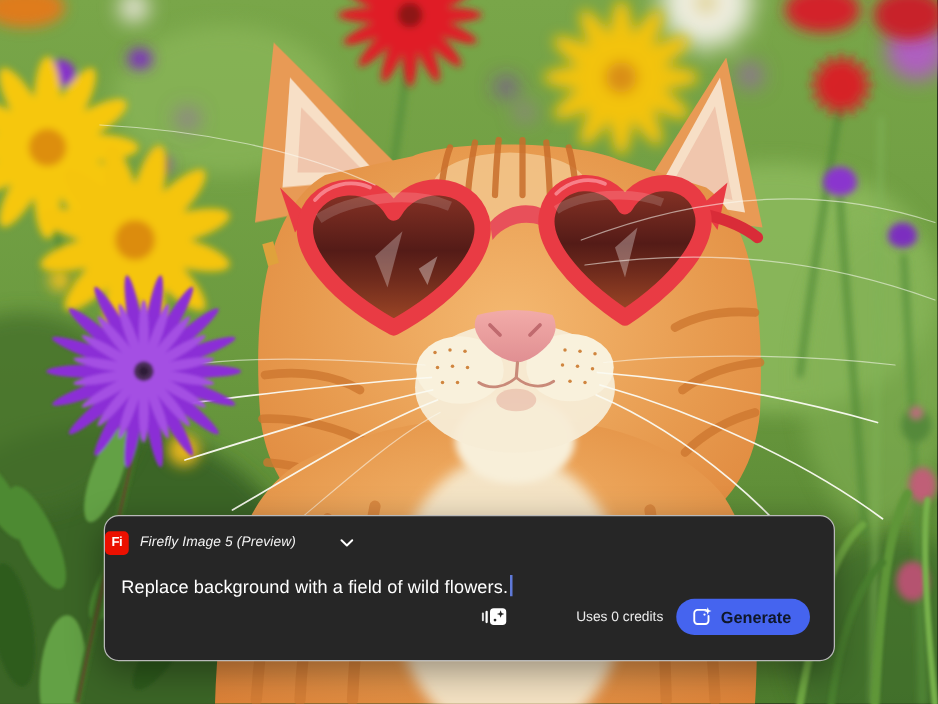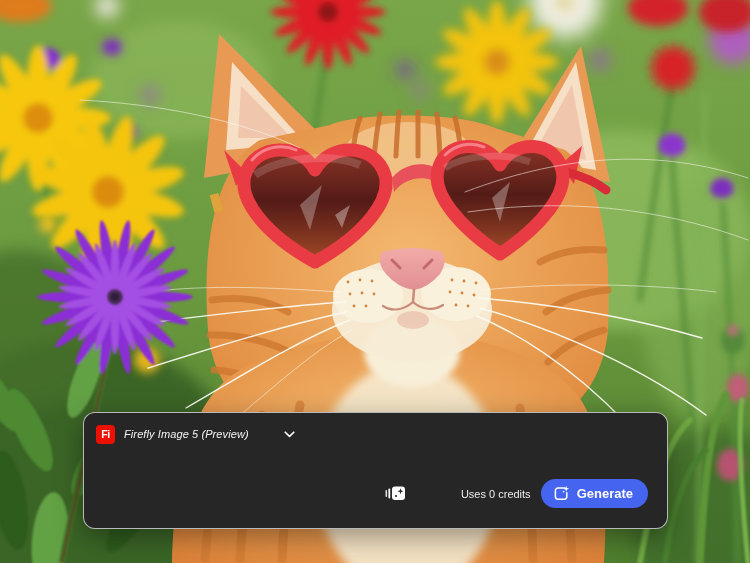--- a/index.html
+++ b/index.html
@@ -3,30 +3,30 @@
 <meta charset="utf-8">
 <style>
   html,body{margin:0;padding:0;background:#111;}
   .stage{position:relative;width:750px;height:563px;overflow:hidden;font-family:"Liberation Sans",sans-serif;}
   .scene{position:absolute;left:0;top:0;width:750px;height:563px;display:block;}
 
   
   .panel{position:absolute;left:83px;top:412px;width:585px;height:117px;background:#262626;
          border:1.5px solid rgba(255,255,255,.68);border-radius:12px;box-sizing:border-box;
          box-shadow:0 8px 28px rgba(0,0,0,.38);}
-  .model-row{position:absolute;left:12px;top:11px;height:20px;display:flex;align-items:center;gap:9px;cursor:pointer;}
+  .model-row{position:absolute;left:0;top:11px;height:20px;display:flex;align-items:center;gap:9px;cursor:pointer;}
   .fi-badge{width:19px;height:19px;border-radius:4px;background:#EB1000;color:#fff;font-weight:700;
             font-size:10.5px;display:flex;align-items:center;justify-content:center;letter-spacing:-.3px;}
   .model-label{font-size:11px;color:#F4F4F4;letter-spacing:.1px;font-style:italic;}
   .chevron{margin-left:26px;display:block;}
   .prompt{position:absolute;left:13px;top:47px;font-size:14.5px;color:#FFFFFF;letter-spacing:.1px;cursor:text;white-space:nowrap;}
   .caret{display:inline-block;width:2px;height:17px;background:#5F79D8;vertical-align:-3px;margin-left:2px;}
   .footer-row{position:absolute;right:19px;bottom:20px;display:flex;align-items:center;gap:10px;}
   .credits-label{font-size:11px;color:#EDEDED;margin-right:0;padding-left:45px;}
-  .generate-btn{height:29px;border:none;border-radius:15px;background:#4564EF;color:#ffffff;
+  .generate-btn{height:29px;border:none;border-radius:15px;background:#4564EF;color:#0f172a;
                 font-family:"Liberation Sans",sans-serif;font-size:13px;font-weight:700;
                 display:flex;align-items:center;gap:7px;padding:0 15px 0 12px;cursor:pointer;}
 </style>
 </head>
 <body>
 
 <div class="stage">
 
   <svg class="scene" viewBox="0 0 750 563" aria-hidden="true">
     <defs>
@@ -312,20 +312,23 @@
   <div class="panel">
 
     <div class="model-row">
       <span class="fi-badge">Fi</span>
       <span class="model-label">Firefly Image 5 (Preview)</span>
       <svg class="chevron" width="11" height="7" viewBox="0 0 11 7">
         <path d="M1.2,1.2 L5.5,5.4 L9.8,1.2" stroke="#FFFFFF" stroke-width="1.6" fill="none" stroke-linecap="round" stroke-linejoin="round"></path>
       </svg>
     </div>
 
+    <div class="prompt">
+      <span>Replace background with a field of wild flowers.</span><span class="caret"></span>
+    </div>
 
     <div class="footer-row">
       <svg width="21" height="17" viewBox="0 0 21 17">
         <rect x="0.5" y="5" width="1.6" height="7" rx="0.8" fill="#FFFFFF" opacity=".85"></rect>
         <rect x="3.4" y="3.5" width="1.8" height="10" rx="0.9" fill="#FFFFFF"></rect>
         <rect x="7" y="1.5" width="13" height="13.5" rx="3" fill="#FFFFFF"></rect>
         <path d="M15.5,3.2 L16.3,5.4 L18.5,6.2 L16.3,7 L15.5,9.2 L14.7,7 L12.5,6.2 L14.7,5.4 Z" fill="#262626"></path>
         <circle cx="11" cy="11" r="1.1" fill="#262626"></circle>
       </svg>
       <span class="credits-label">Uses 0 credits</span>

